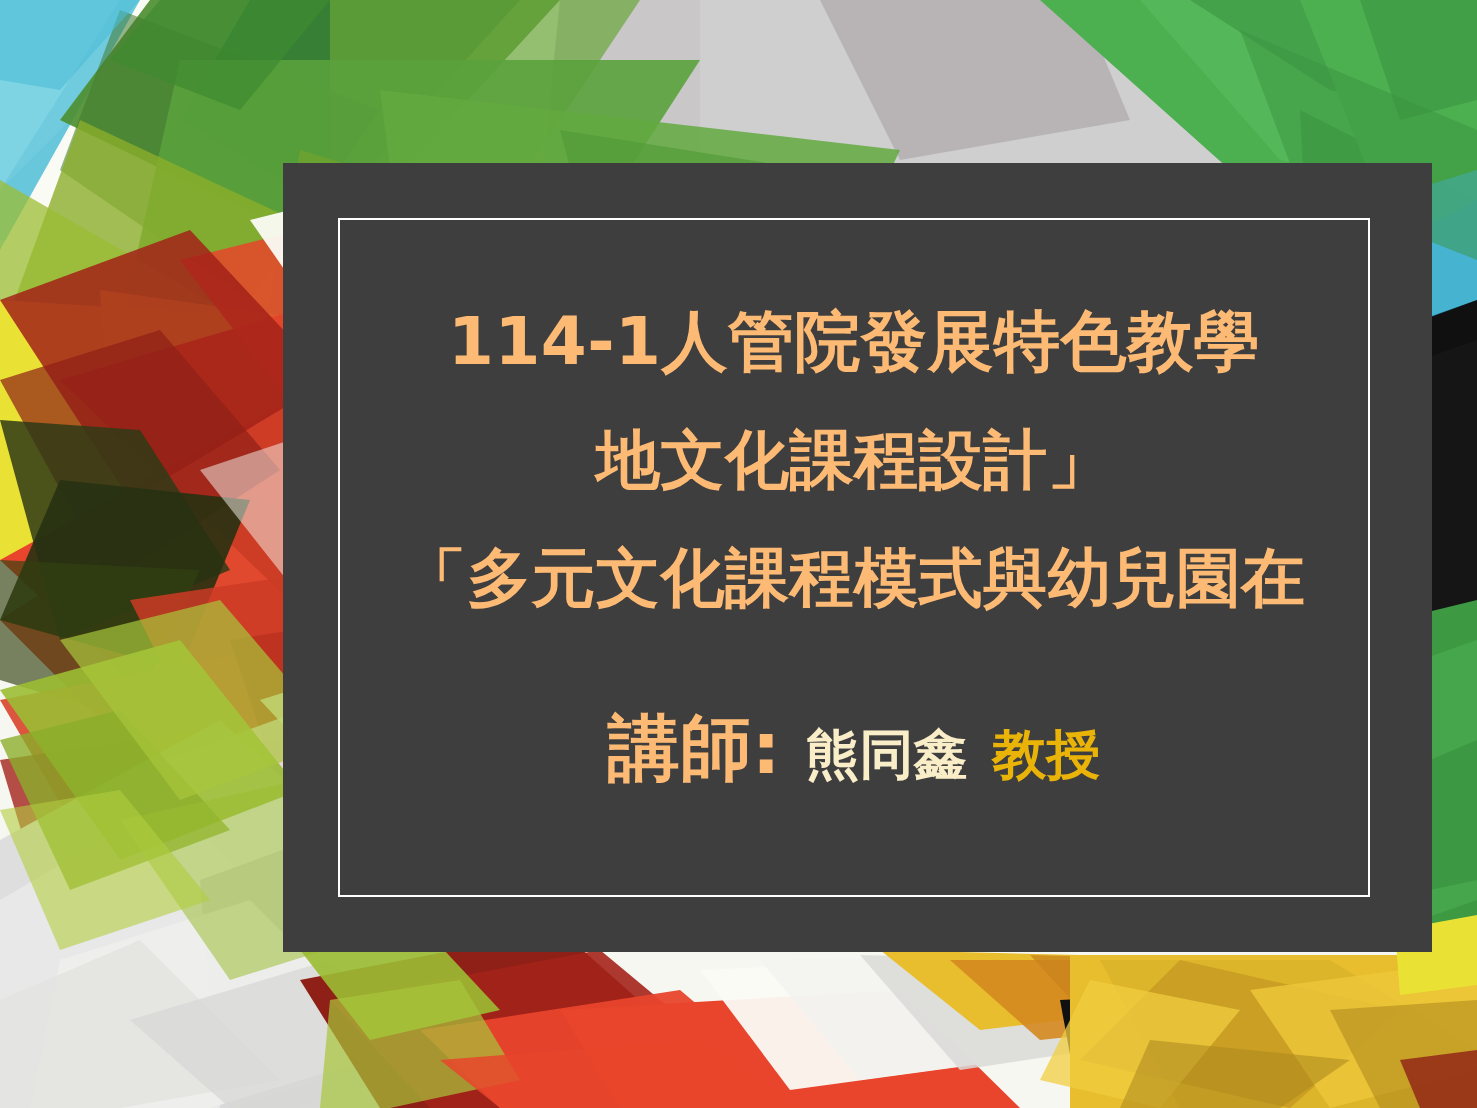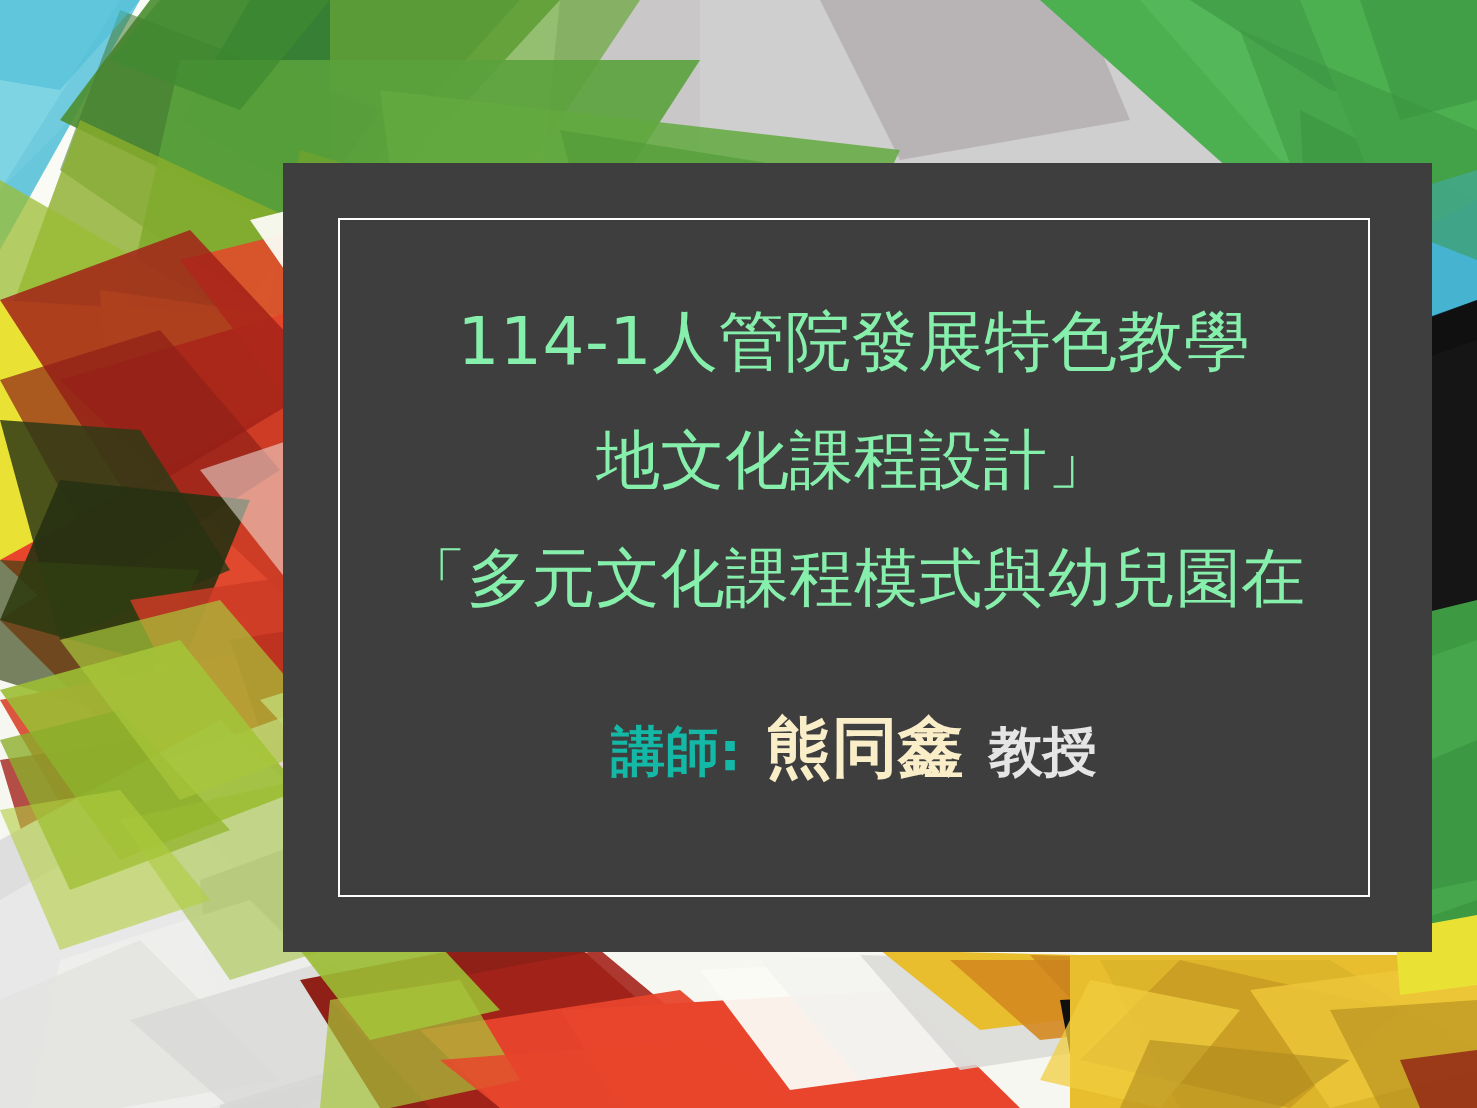--- a/index.html
+++ b/index.html
@@ -54,22 +54,22 @@
     position: absolute;
     left: 55px;
     right: 62px;
     top: 120px;
     text-align: center;
     padding: 0 24px;
     box-sizing: border-box;
   }
 
   .title-line {
-    color: #86efac;
-    font-weight: normal;
+    color: #fdba74;
+    font-weight: bold;
     font-size: 64px;
     line-height: 118px;
     letter-spacing: 0.5px;
     white-space: nowrap;
     font-family: "DejaVu Sans", "Liberation Sans", sans-serif;
   }
 
   .title-line.line-1 {
     font-size: 66px;
   }
@@ -86,32 +86,32 @@
 
   .speaker-line {
     font-weight: bold;
     font-size: 60px;
     line-height: 80px;
     color: #ffffff;
     white-space: nowrap;
   }
 
   .speaker-label {
-    color: #14b8a6;
-    font-size: 54px;
+    color: #fdba74;
+    font-size: 72px;
   }
 
   .speaker-name {
     color: #faeec9;
-    font-size: 66px;
+    font-size: 54px;
     padding: 0 4px;
   }
 
   .speaker-suffix {
-    color: #e5e5e5;
+    color: #eab308;
     font-size: 54px;
   }
 </style>
 </head>
 <body>
 
 <div class="slide">
 
   <svg class="bg-layer" viewBox="0 0 1477 1108" preserveAspectRatio="none">
     <defs>

